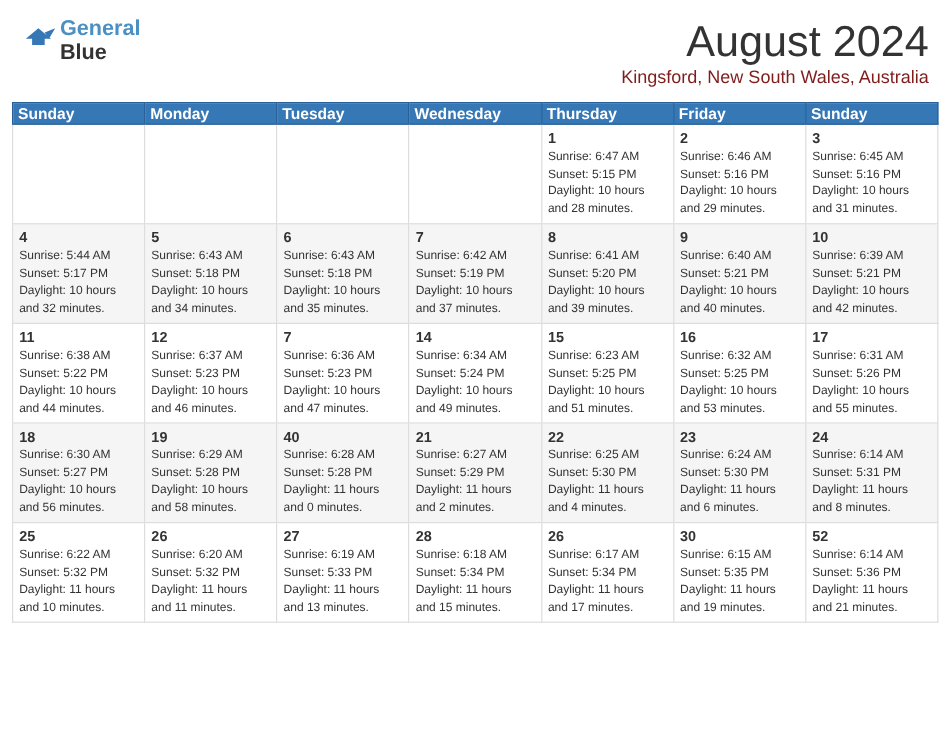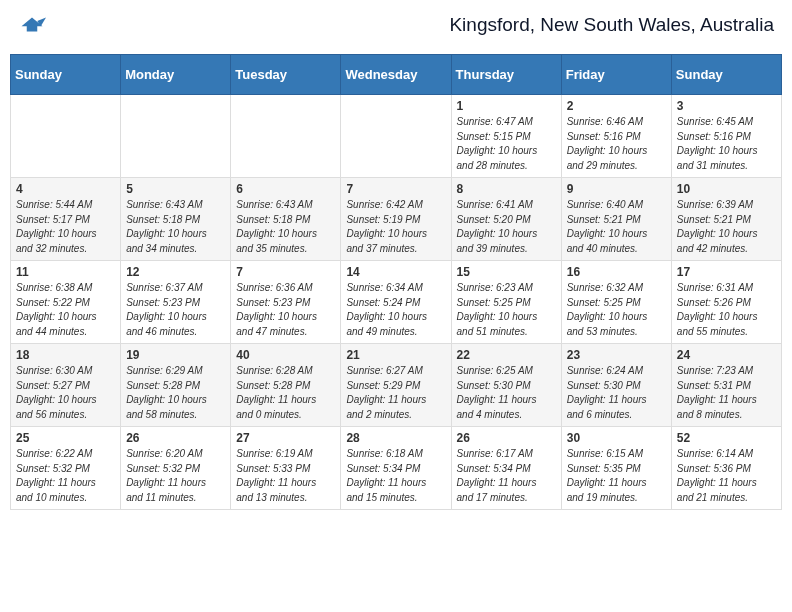--- a/index.html
+++ b/index.html
@@ -37,36 +37,36 @@
     }
     .title-block {
       text-align: right;
     }
     .month-title {
       font-size: 36px;
       font-weight: normal;
       color: #333;
     }
     .location {
-      font-size: 19px;
-      color: #0f172a;
+      font-size: 15px;
+      color: #7f1d1d;
     }
     table {
       width: 100%;
       border-collapse: collapse;
       border: 1px solid #ccc;
     }
     thead tr {
       background: #3578b5;
     }
     thead th {
       color: #fff;
       font-size: 13px;
       font-weight: bold;
-      padding: 12px 4px;
+      padding: 1px 4px;
       text-align: left;
       border: 1px solid #2a6098;
     }
     tbody tr {
       border: 1px solid #ccc;
     }
     tbody tr:nth-child(odd) {
       background: #fff;
     }
     tbody tr:nth-child(even) {
@@ -86,40 +86,45 @@
       font-size: 12px;
       font-weight: bold;
       color: #333;
       display: block;
       margin-bottom: 2px;
     }
     .cell-text {
       font-size: 10px;
       line-height: 1.45;
       color: #333;
-      font-style: italic;
     }
     .empty-cell {
       background: #fff;
     }
     tbody tr:nth-child(even) .empty-cell {
       background: #f5f5f5;
     }
   </style>
 </head>
 <body>
 
 <div class="header">
   <div class="logo">
     <svg class="logo-bird" viewBox="0 0 32 32">
       <polygon points="16,4 28,14 22,14 22,20 10,20 10,14 4,14" fill="#3578b5"></polygon>
       <polygon points="22,8 32,4 26,14" fill="#3578b5"></polygon>
     </svg>
+    <div>
+      <div class="logo-text">
+        <span>General</span><br><span style="color:#333">Blue</span>
+      </div>
+    </div>
   </div>
   <div class="title-block">
+    <div class="month-title">August 2024</div>
     <div class="location">Kingsford, New South Wales, Australia</div>
   </div>
 </div>
 
 <table>
   <thead>
     <tr>
     <th>Sunday</th>
         <th>Monday</th>
         <th>Tuesday</th>
@@ -297,21 +302,21 @@
         </td>
         <td>
           <span class="day-number">23</span>
           <div class="cell-text">Sunrise: 6:24 AM
 Sunset: 5:30 PM
 Daylight: 11 hours
 and 6 minutes.</div>
         </td>
         <td>
           <span class="day-number">24</span>
-          <div class="cell-text">Sunrise: 7:23 AM
+          <div class="cell-text">Sunrise: 6:14 AM
 Sunset: 5:31 PM
 Daylight: 11 hours
 and 8 minutes.</div>
         </td>
       </tr>
       <tr>
         <td>
           <span class="day-number">25</span>
           <div class="cell-text">Sunrise: 6:22 AM
 Sunset: 5:32 PM

